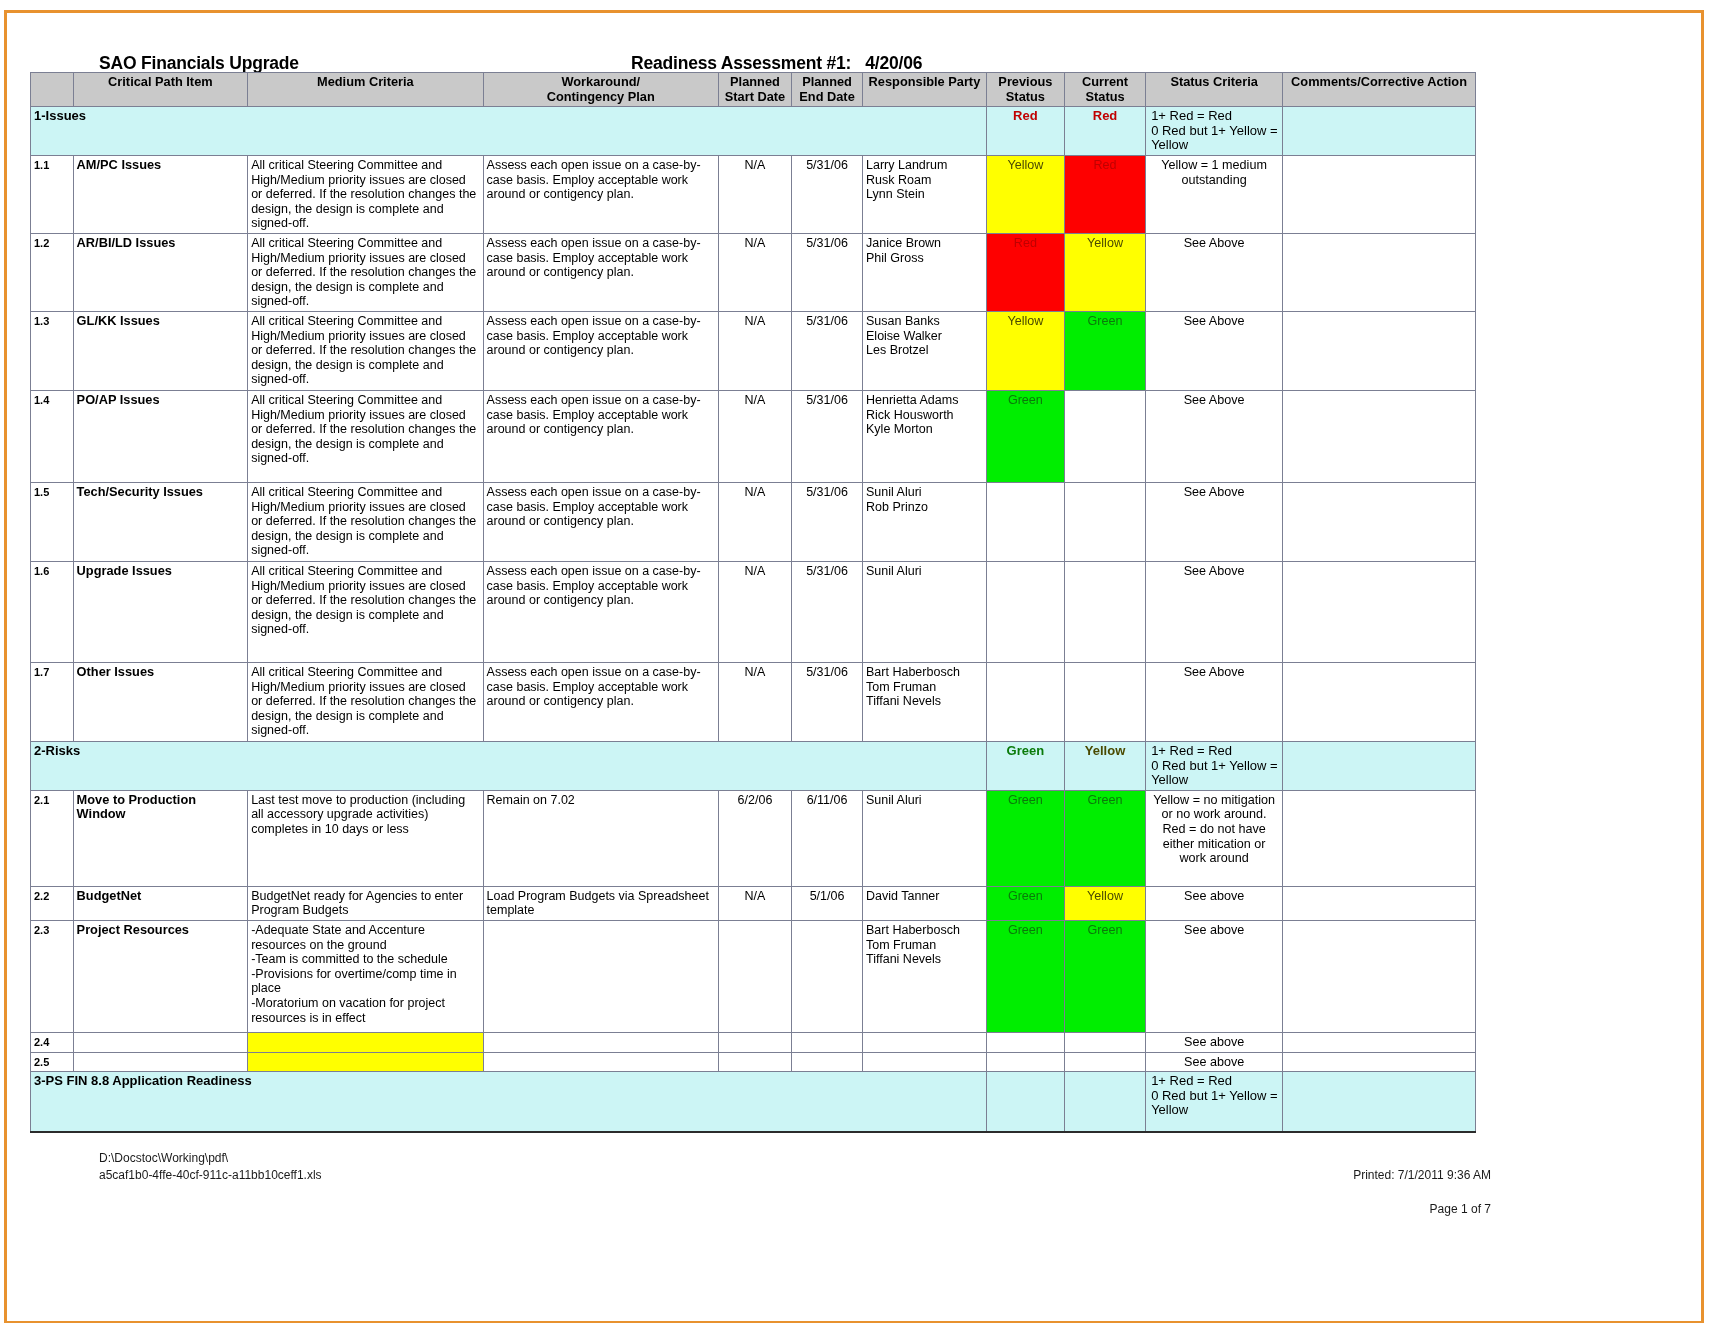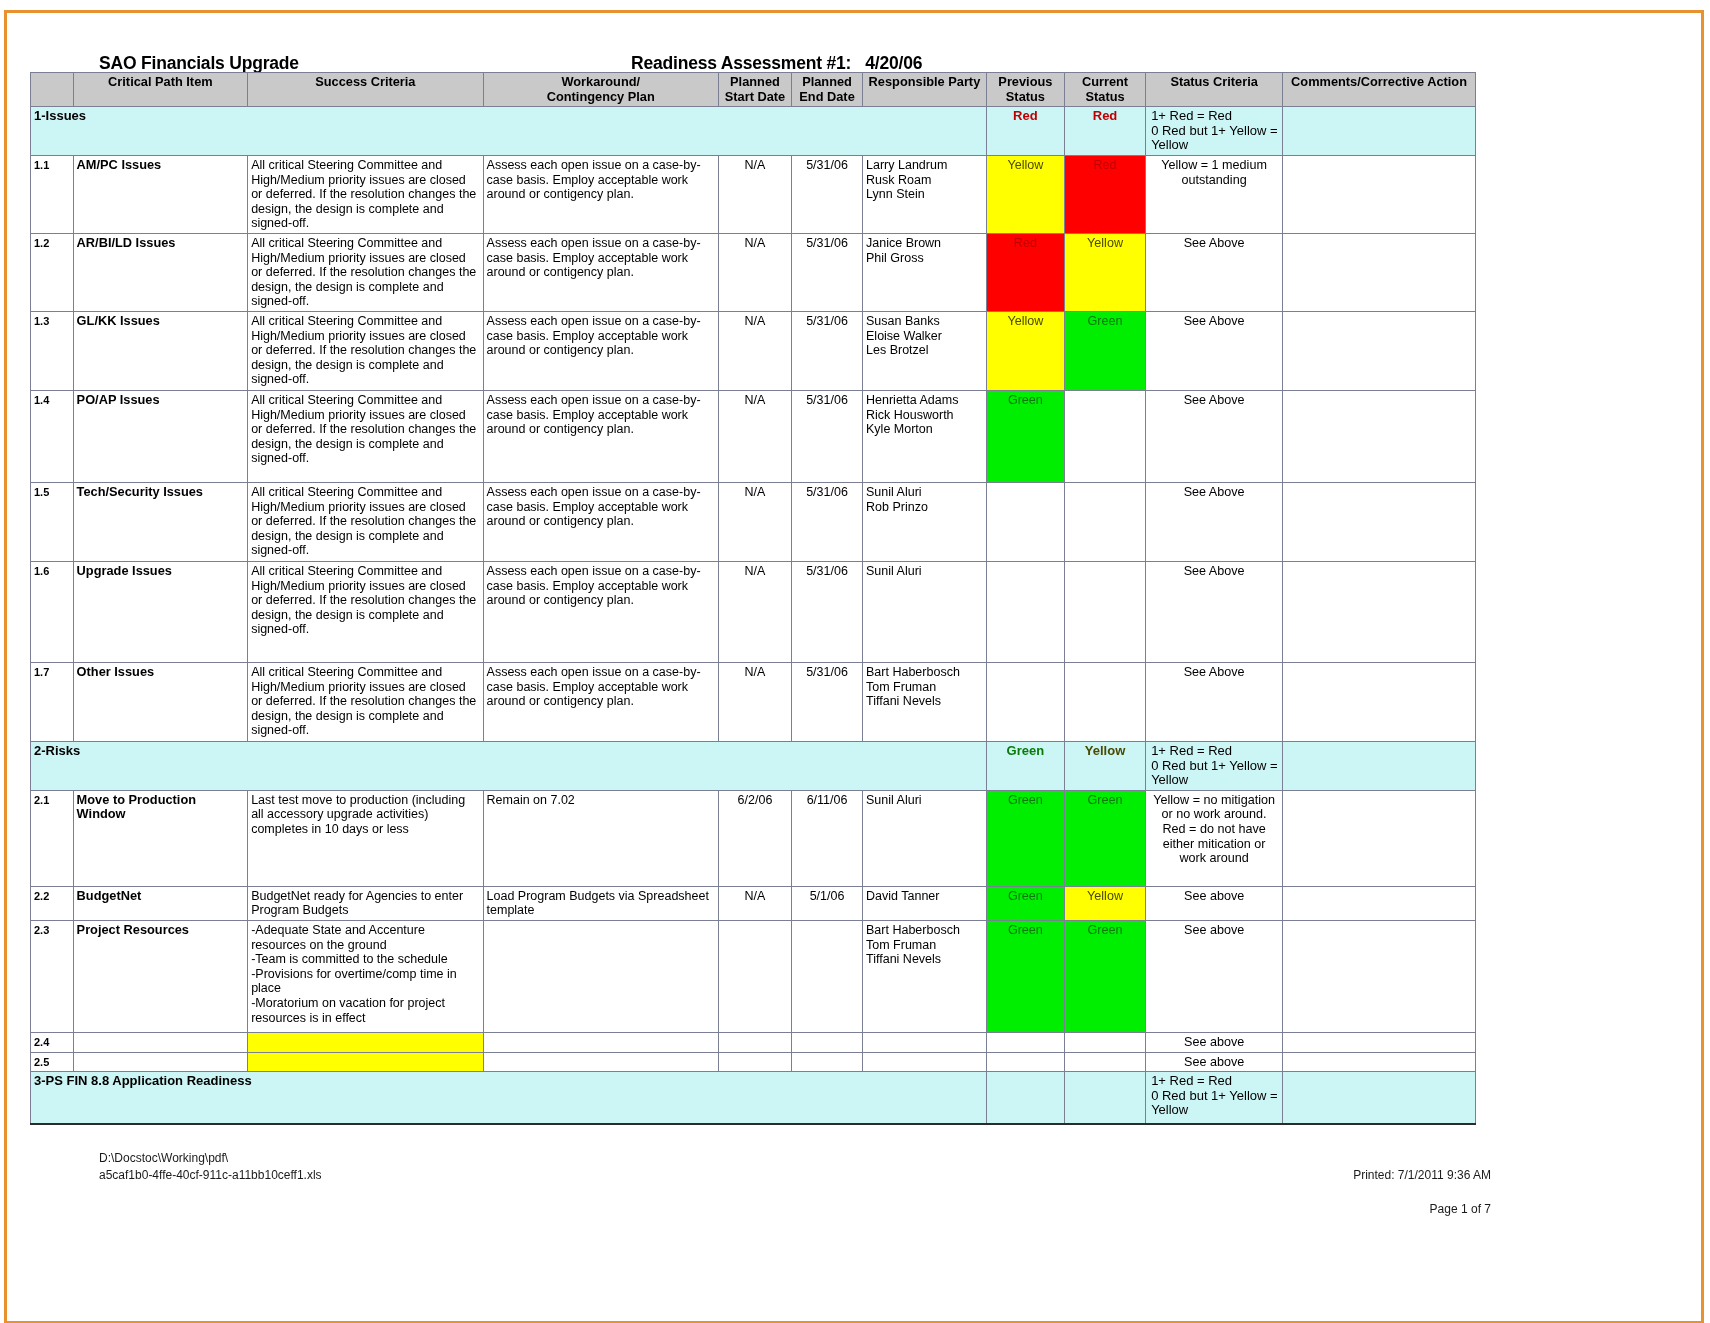--- a/index.html
+++ b/index.html
@@ -165,21 +165,21 @@
           <col class="c-resp">
           <col class="c-prev">
         <col class="c-curr">
           <col class="c-crit">
           <col class="c-comm">
       </colgroup>
       <thead>
         <tr>
           <th></th>
           <th class="pre">Critical Path Item</th>
-          <th class="pre">Success Criteria</th>
+          <th class="pre">Medium Criteria</th>
           <th class="pre">Workaround/
 Contingency Plan</th>
           <th class="pre">Planned
 Start Date</th>
           <th class="pre">Planned
 End Date</th>
           <th class="pre">Responsible Party</th>
           <th class="pre">Previous
 Status</th>
           <th class="pre">Current
@@ -369,21 +369,21 @@
             <td class="pre yellow-fill"></td>
             <td class="pre"></td>
             <td class="ctr"></td>
             <td class="ctr"></td>
             <td class="pre"></td>
             <td class="status-cell"></td>
             <td class="status-cell"></td>
             <td class="crit">See above</td>
             <td class=""></td>
           </tr>
-          <tr class="section-row" style="height: 52px;">
+          <tr class="section-row" style="height: 60px;">
             <td colspan="7" class="bb-thick">3-PS FIN 8.8 Application Readiness</td>
             <td class="status-cell bb-thick" style="background: rgb(204, 245, 245);"></td>
             <td class="status-cell bb-thick" style="background: rgb(204, 245, 245);"></td>
             <td class="sc crit-left pre bb-thick">1+ Red = Red
 0 Red but 1+ Yellow = Yellow</td>
             <td class="bb-thick" style="background: rgb(204, 245, 245);"></td>
           </tr>
         </tbody>
     </table>
 

